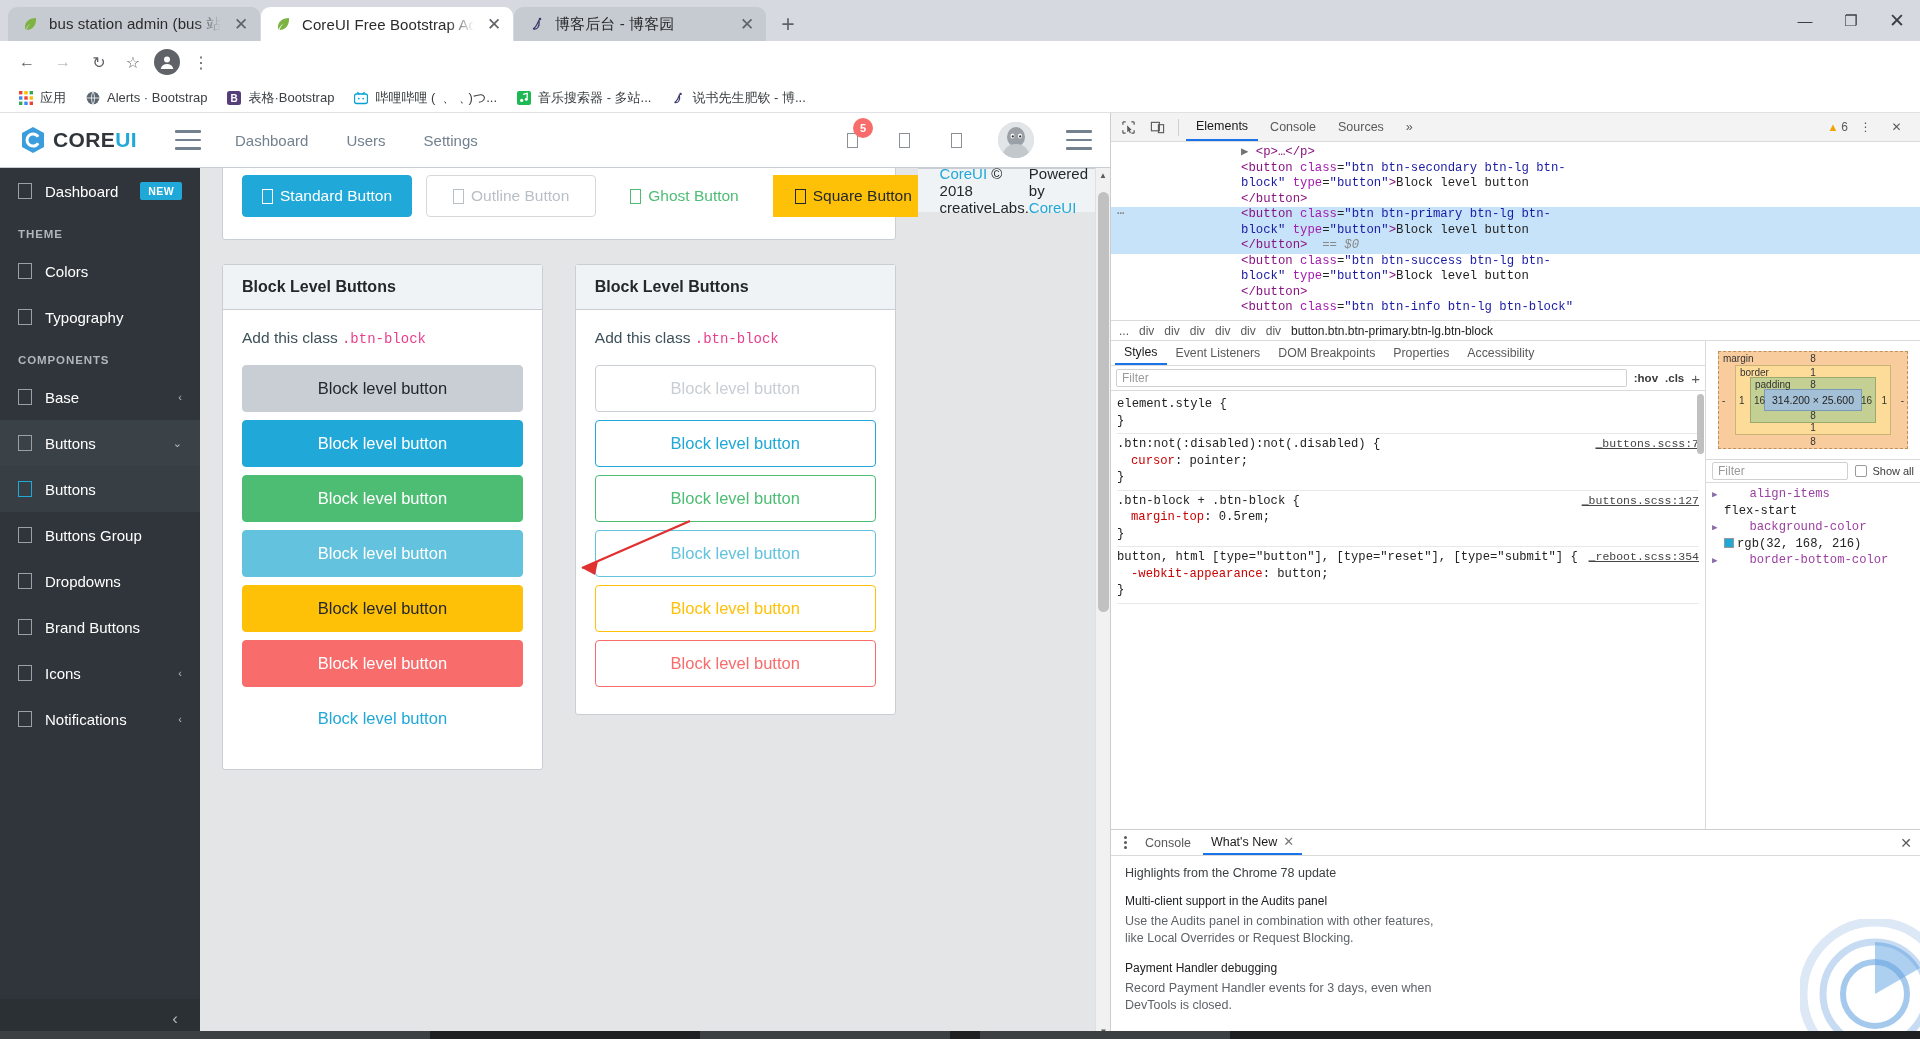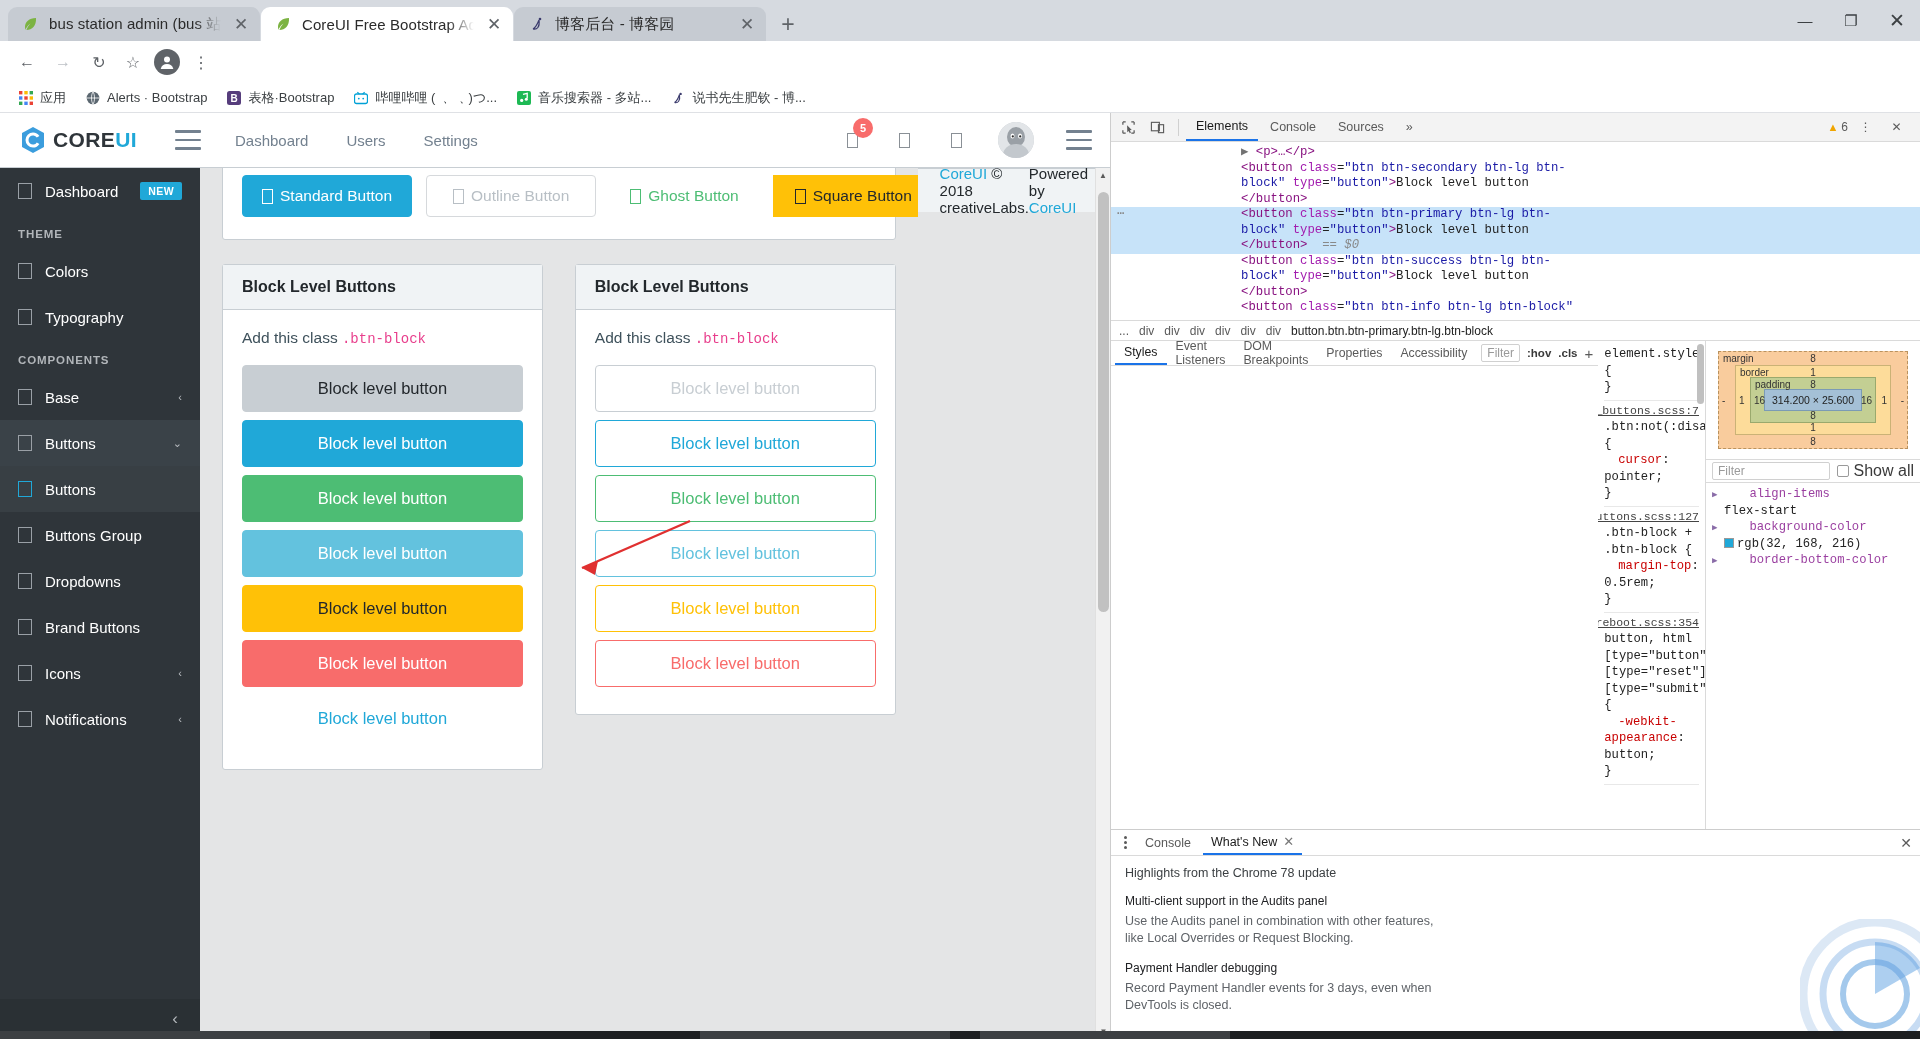--- a/index.html
+++ b/index.html
@@ -176,21 +176,21 @@
   .tg { color:#881280;} .at { color:#a21caf;font-family:Liberation Mono, monospace;} .av { color:#1a1aa6;} .tx { color:#222;}
   .eq0 { color:#888; font-style:italic;}
 
   .breadcrumbs {
     height:21px; display:flex; align-items:center; gap:10px; padding:0 8px; border-top:1px solid #dadada;
     border-bottom:1px solid #dadada; font-size:12px; color:#5a5a5a; background:#fff; overflow:hidden; white-space:nowrap;
   }
   .breadcrumbs .crumb.last { color:#222; }
 
   .dt-split { flex:1 1 auto; display:flex; overflow:hidden;}
-  .styles-col { flex:1 1 0; min-width:0; display:flex; flex-direction:row; border-right:1px solid #dadada; overflow:hidden;}
+  .styles-col { flex:1 1 0; min-width:0; display:flex; flex-direction:column; border-right:1px solid #dadada; overflow:hidden;}
   .styles-tabs { height:25px; display:flex; align-items:center; border-bottom:1px solid #dadada; background:#fff; padding-left:4px;}
   .styles-tabs .st { padding:0 9px; height:24px; display:flex;align-items:center; font-size:12.3px; color:#5a5a5a;}
   .styles-tabs .st.active { color:#1a1a1a; border-bottom:2px solid #1a73e8;}
   .filter-row { height:25px; display:flex; align-items:center; border-bottom:1px solid #dadada; padding:0 5px; gap:7px;}
   .filter-input { flex:1 1 auto; height:18px; border:1px solid #d0d0d0; border-radius:2px; color:#9a9a9a; font-size:12px; padding:0 5px; display:flex; align-items:center;}
   .hovbtn { font-size:11.5px; font-weight:bold; color:#3a3a3a;}
   .plus { font-size:15px; color:#5a5a5a;}
   .rules { flex:1 1 auto; overflow:hidden; font-family:"Liberation Mono", monospace; font-size:12.2px; line-height:16.5px; padding:3px 6px;}
   .rule { border-bottom:1px solid #e8e8e8; padding:2px 0 4px;}
   .sel-txt { color:#222; }
@@ -206,21 +206,21 @@
   .bm-padding { background:#c3cf93; border:1px solid #9aa96d; padding:11px 13px; position:relative;}
   .bm-content { background:#a4c0d6; border:1px solid #7b9bb5; padding:4px 7px; font-size:10.5px;}
   .bmlabel { position:absolute; font-size:10px; color:#333;}
   .bm-l { left:3px; top:50%; transform:translateY(-50%);}
   .bm-r { right:3px; top:50%; transform:translateY(-50%);}
   .bm-t { top:1px; left:50%; transform:translateX(-50%);}
   .bm-b { bottom:1px; left:50%; transform:translateX(-50%);}
   .bm-name { position:absolute; top:1px; left:4px; font-size:10px; color:#333;}
   .comp-filter { height:24px; display:flex;align-items:center; gap:7px; padding:0 6px; border-top:1px solid #dadada; border-bottom:1px solid #dadada;}
   .comp-filter .filter-input { flex:1 1 auto; }
-  .showall { display:flex;align-items:center;gap:5px;font-size:16px;color:#3a3a3a;}
+  .showall { display:flex;align-items:center;gap:5px;font-size:11px;color:#3a3a3a;}
   .cb { width:12px;height:12px;border:1px solid #9a9a9a;border-radius:2px;background:#fff;}
   .comp-list { flex:1 1 auto; overflow:hidden; font-family:"Liberation Mono", monospace; font-size:12.2px; line-height:16px; padding:3px 6px;}
   .comp-row { color:#222; }
   .comp-row .arrow { color:#8a6ca8; font-size:9px; margin-right:3px;}
   .comp-name { color:#9a3fa0;margin-left:29px;}
   .comp-val { padding-left:12px; color:#222;}
   .swatch { display:inline-block;width:10px;height:10px;border:1px solid #999; vertical-align:-1px; margin-right:3px;}
 
   
   .drawer { flex:0 0 auto; border-top:1px solid #cdcdcd; display:flex; flex-direction:column; background:#fff; height:210px;}

